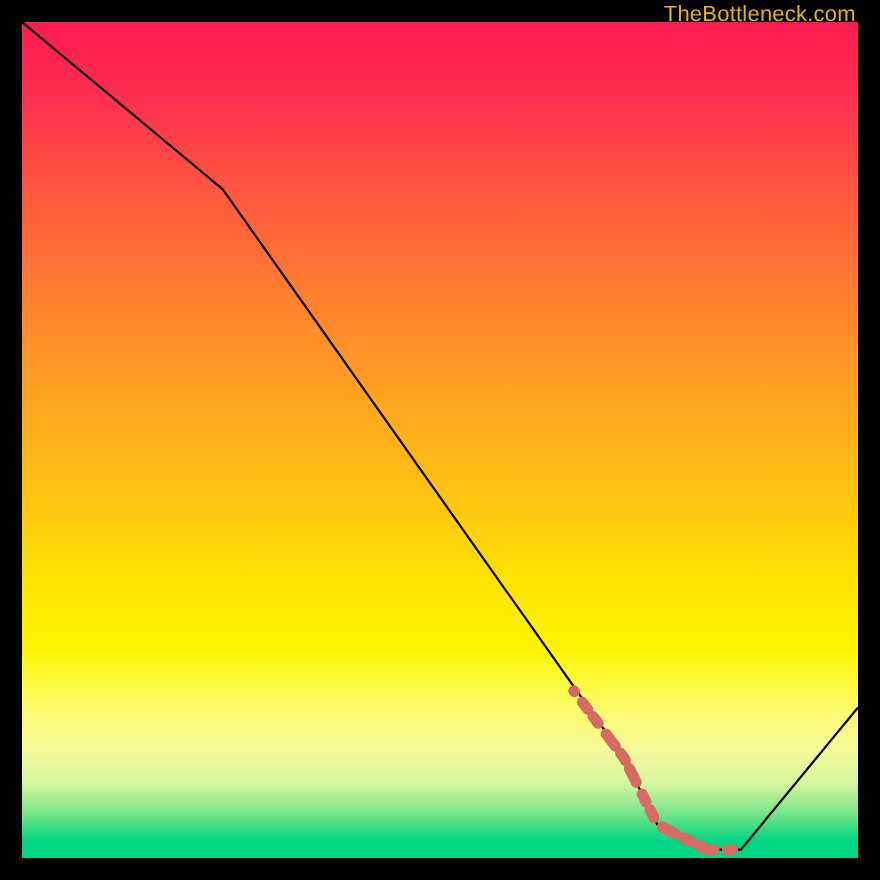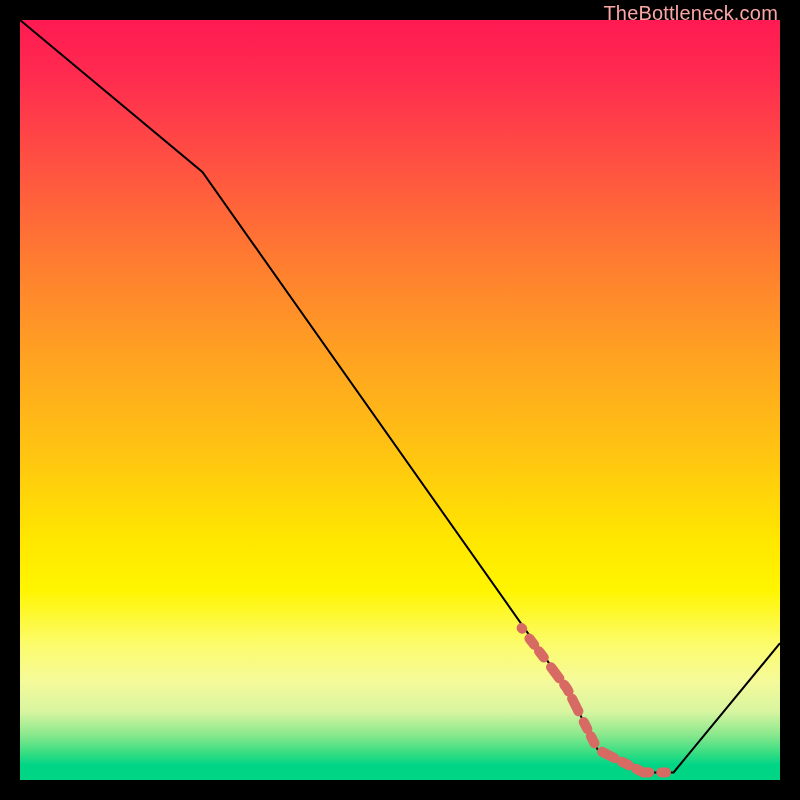--- a/index.html
+++ b/index.html
@@ -33,21 +33,21 @@
       #00d586 98%,
       #00d586 100%
     );
   }
   .watermark {
     position: absolute;
     top: 2px;
     right: 22px;
     font-size: 20px;
     font-weight: 500;
-    color: #fca5a5;
+    color: #eab308;
     letter-spacing: 0.2px;
   }
   svg.lines {
     position: absolute;
     left: 20px;
     top: 20px;
     width: 760px;
     height: 760px;
     pointer-events: none;
   }

